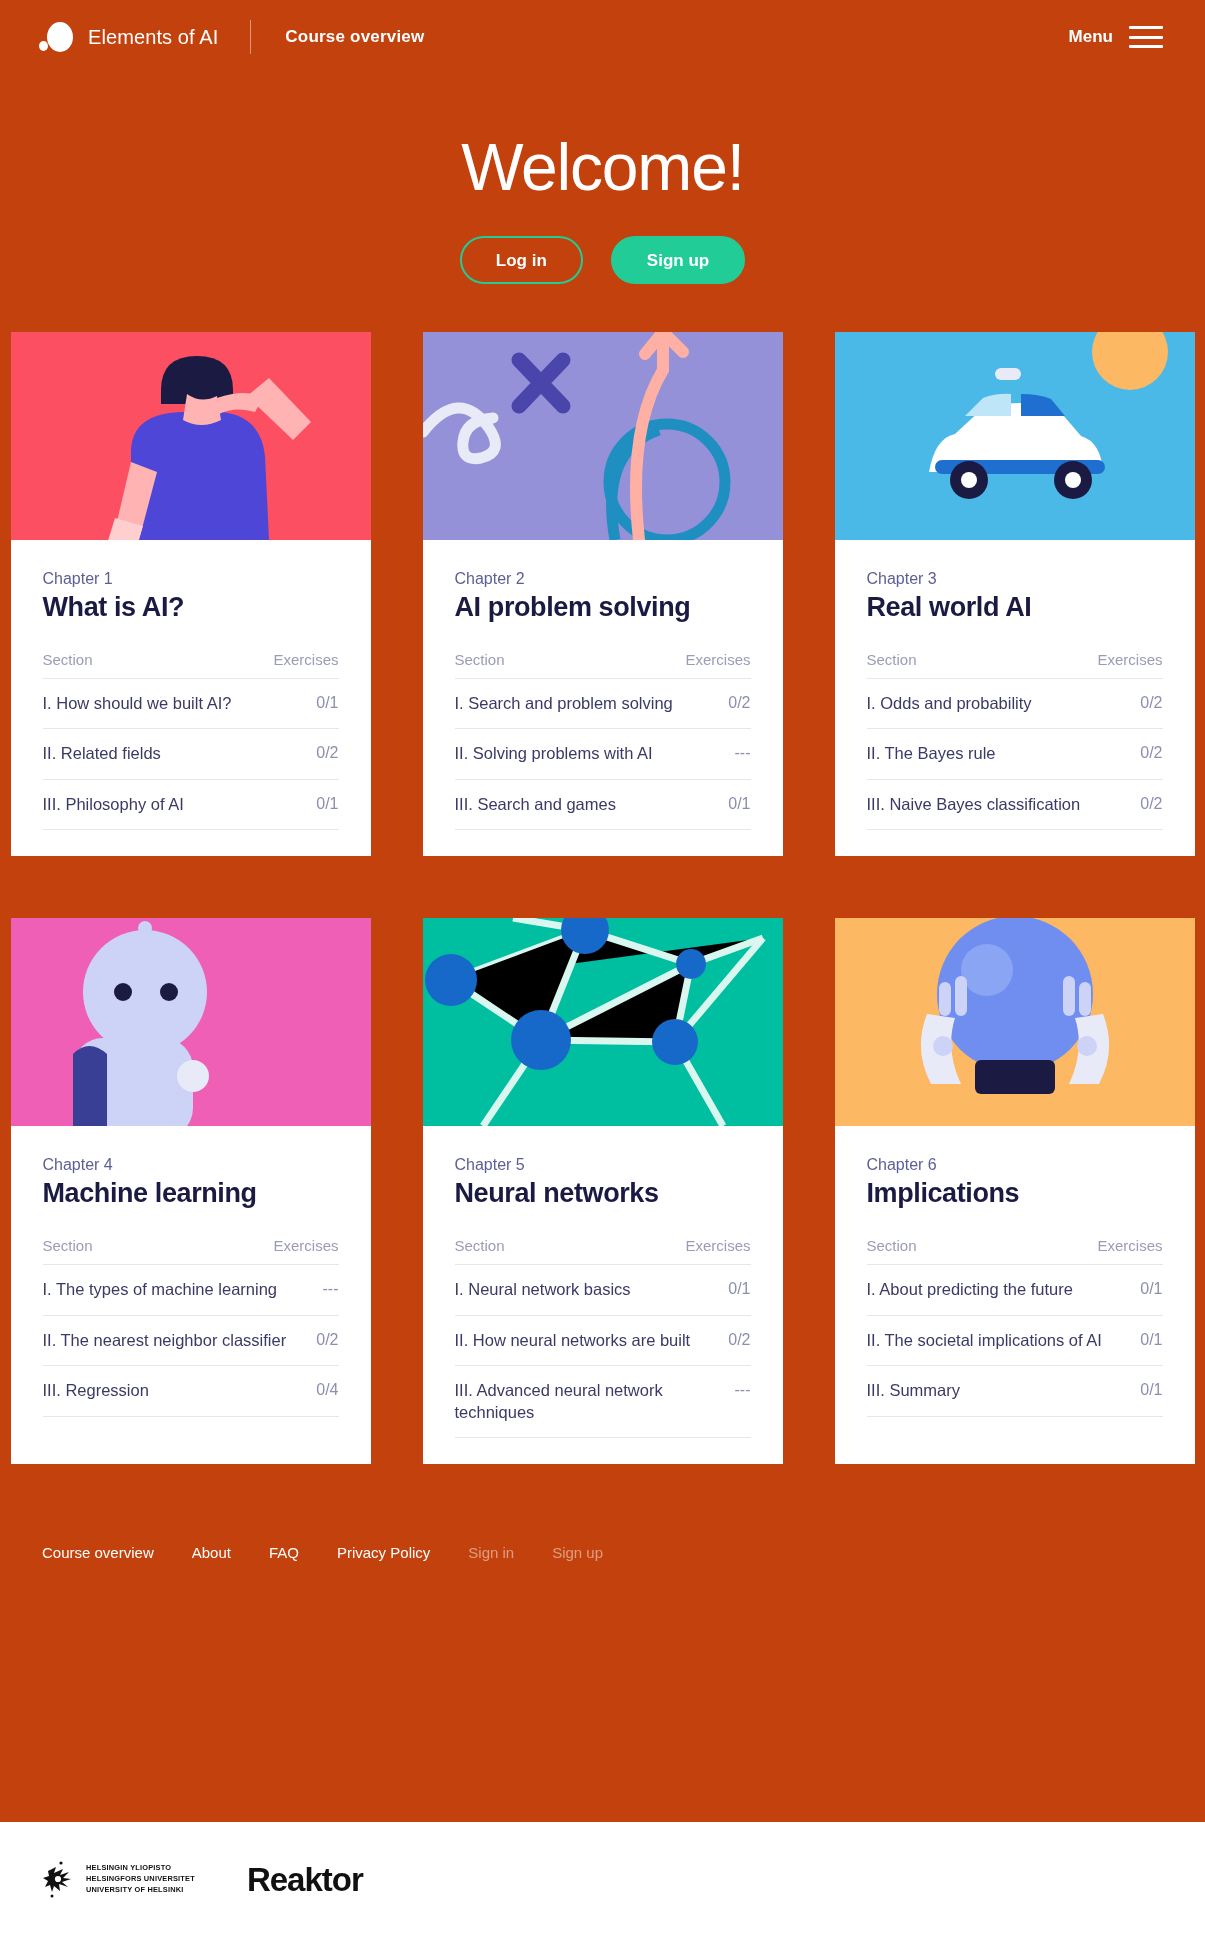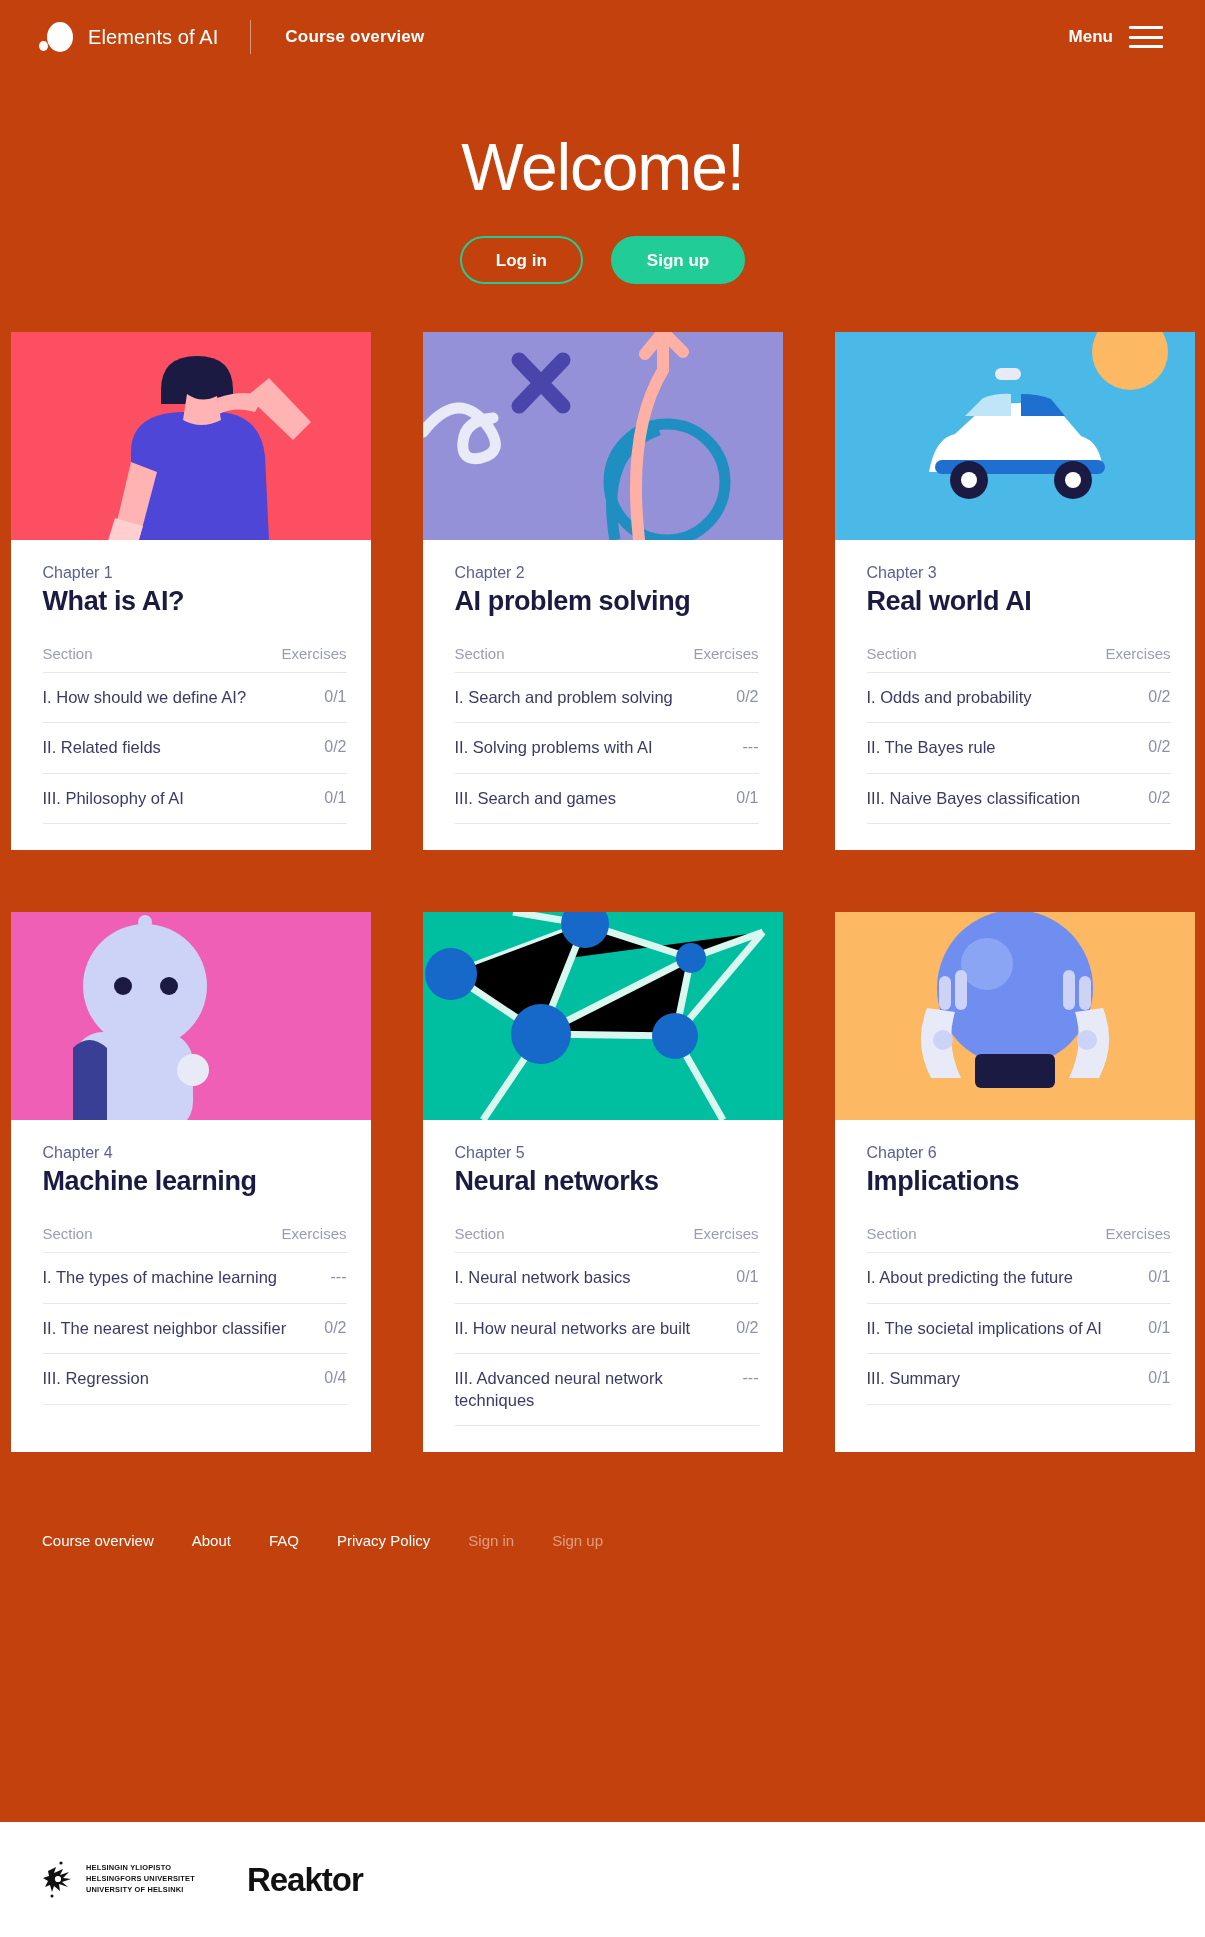--- a/index.html
+++ b/index.html
@@ -77,21 +77,21 @@
     padding-top: 48px;
     width: 1165px;
     display: grid;
     grid-template-columns: repeat(3, 360px);
     justify-content: center;
     column-gap: 52px;
     row-gap: 62px;
   }
   .card { background:#fff; overflow:hidden; display:flex; flex-direction:column; }
   .card-art { height: 208px; position: relative; overflow: hidden; }
-  .card-body { padding: 24px 24px 26px 32px; }
+  .card-body { padding: 24px 32px 26px 32px; margin-top: 6px; }
   .chapter-label { color:#5c5f93; font-size:16px; }
   .chapter-title {
     color:#1b1a42;
     font-size: 27px;
     font-weight: bold;
     letter-spacing: -.4px;
     margin-top: 4px;
   }
   .table { margin-top: 28px; }
   .thead { display:flex; justify-content:space-between; color:#9a9cb7; font-size:15px; padding-bottom: 10px; }
@@ -178,21 +178,21 @@
         </div>
         <div class="card-body">
           <div class="chapter-label">Chapter 1</div>
           <div class="chapter-title">What is AI?</div>
           <div class="table">
             <div class="thead">
               <span>Section</span>
               <span>Exercises</span>
             </div>
             <div class="trow">
-              <span class="sec-name">I. How should we define AI?</span>
+              <span class="sec-name">I. How should we built AI?</span>
               <span class="sec-count">0/1</span>
             </div>
             <div class="trow">
               <span class="sec-name">II. Related fields</span>
               <span class="sec-count">0/2</span>
             </div>
             <div class="trow">
               <span class="sec-name">III. Philosophy of AI</span>
               <span class="sec-count">0/1</span>
             </div>

